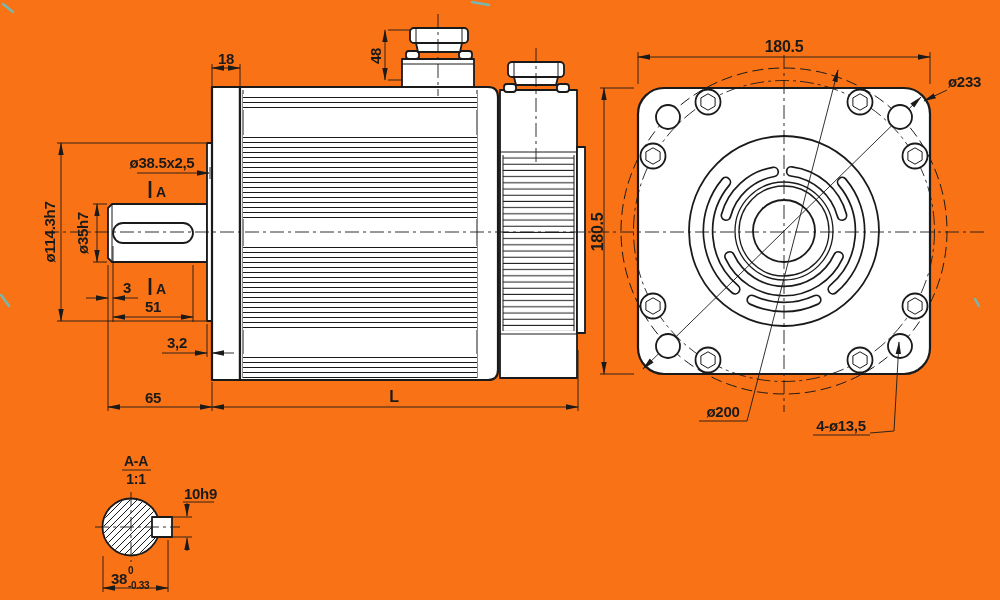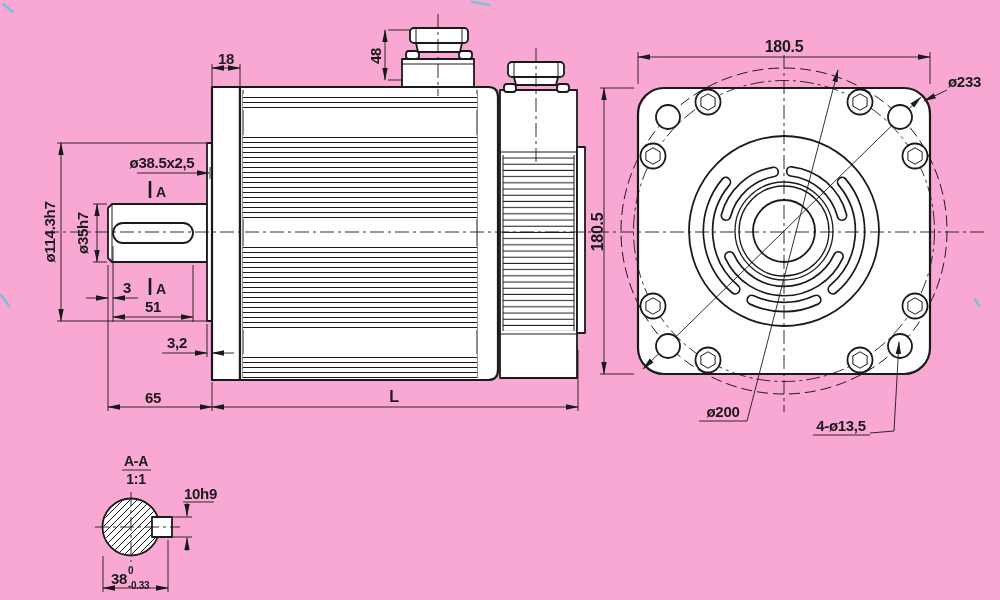--- a/index.html
+++ b/index.html
@@ -1,16 +1,16 @@
 <!DOCTYPE html>
 <html><head>
 <meta charset="utf-8">
 <style>
   html,body{margin:0;padding:0;background:#ffffff;}
-  .page{width:1000px;height:600px;background:#f9a8d4;position:relative;overflow:hidden;}
+  .page{width:1000px;height:600px;background:#f97316;position:relative;overflow:hidden;}
   svg{display:block;}
   text{font-family:"Liberation Sans","DejaVu Sans",sans-serif;font-weight:700;fill:#1a1a1a;letter-spacing:-0.3px;}
   .t15{font-size:15px;} .t16{font-size:16px;} .t14{font-size:14px;} .t10{font-size:10px;}
   .ol{stroke:#1a1a1a;stroke-width:1.8;fill:#ffffff;stroke-linejoin:round;}
   .ol2{stroke:#1a1a1a;stroke-width:2.2;fill:#ffffff;stroke-linejoin:round;}
   .ln{stroke:#1a1a1a;stroke-width:1.3;fill:none;}
   .thin{stroke:#1a1a1a;stroke-width:1;fill:none;}
   .dim{stroke:#1a1a1a;stroke-width:0.9;fill:none;}
   .cl{stroke:#1a1a1a;stroke-width:0.9;fill:none;stroke-dasharray:14 4 3 4;}
   .dash{stroke:#1a1a1a;stroke-width:1;fill:none;stroke-dasharray:11 5;}

